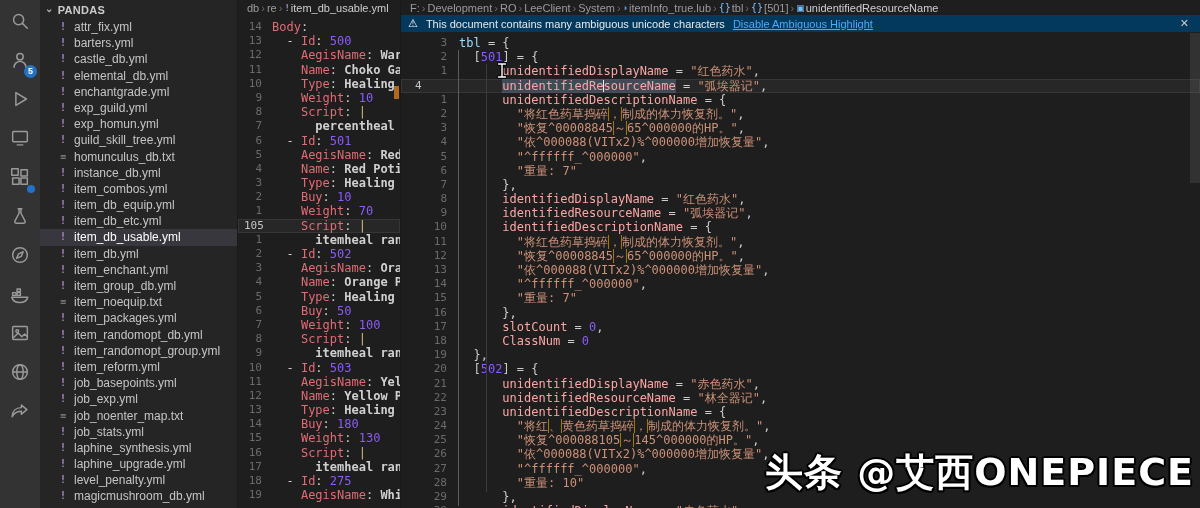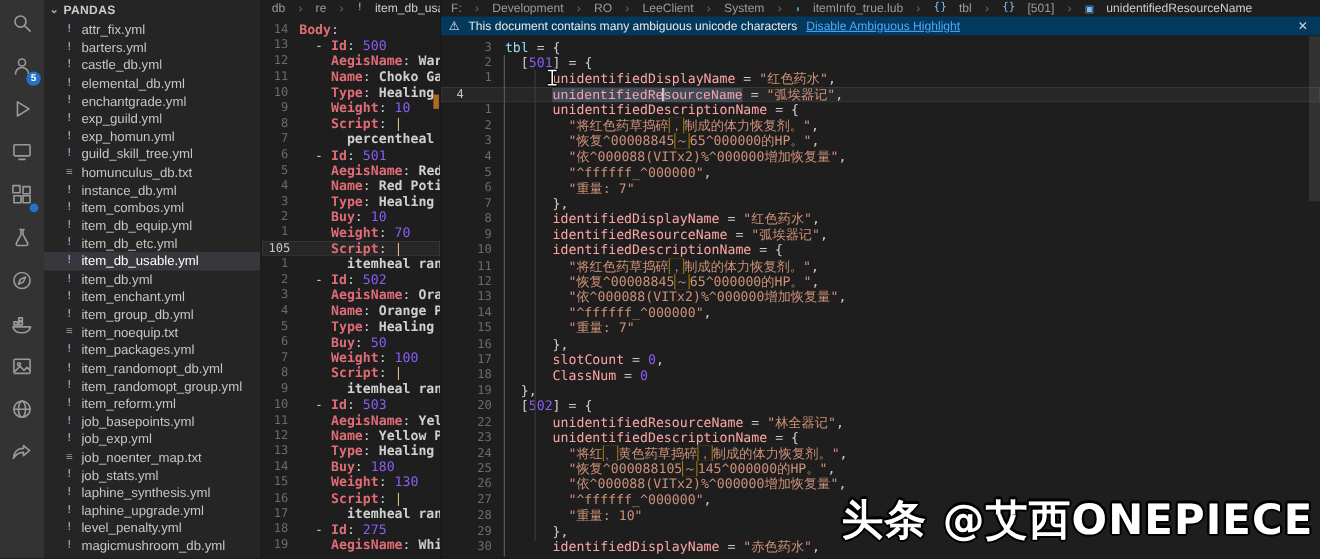--- a/index.html
+++ b/index.html
@@ -26,21 +26,21 @@
          font-family:"DejaVu Sans Mono",monospace;flex:none;}
   .ficon.txt{color:#8d8d8d;font-weight:normal;}
   .flabel{white-space:nowrap;overflow:hidden;}
 
   
   .editor{position:absolute;top:0;height:100%;background:#1e1e1e;overflow:hidden;}
   .editor-left{left:237px;width:163px;border-left:1px solid #191919;box-sizing:border-box;}
   .editor-right{left:400px;width:800px;border-left:1px solid #191919;box-sizing:border-box;}
 
   .breadcrumb{height:15px;display:flex;align-items:center;font-size:11px;color:#9b9b9b;padding-left:9px;
-              gap:11px;white-space:nowrap;overflow:hidden;}
+              gap:1px;white-space:nowrap;overflow:hidden;}
   .bsep{color:#6e6e6e;padding:0 1px;}
   .bitem{cursor:pointer;}
   .breadcrumb .bitem:last-child{color:#cfcfcf;}
   .bicon{font-size:9px;transform:translateY(-0.5px);}
   .bicon.yml{color:#a98cc6;font-weight:bold;font-family:"DejaVu Sans Mono",monospace;}
   .bicon.lua{color:#519aba;}
   .bicon.object{color:#75beff;font-size:10px;font-family:"DejaVu Sans Mono",monospace;}
   .bicon.field{color:#75beff;}
 
   
@@ -56,29 +56,29 @@
   .editor-right .code{top:36px;}
   .cl{display:flex;height:14.2px;line-height:14.2px;white-space:pre;}
   .cl.cur{background:rgba(255,255,255,0.045);box-shadow:inset 0 0 0 1px rgba(255,255,255,0.07);}
   .g{color:#6b6b6b;text-align:right;flex:none;font-size:11px;}
   .editor-left .g{width:24px;padding-right:10px;}
   .editor-left .g.gcur{width:28px;padding-right:0;padding-left:6px;text-align:left;color:#c6c6c6;}
   .editor-right .g{width:46px;padding-right:12px;}
   .editor-right .g.gcur{width:44px;padding-right:0;padding-left:14px;text-align:left;color:#c6c6c6;}
   .ct{flex:1;overflow:hidden;}
 
-  .tk.y{color:#e06c75;font-weight:bold;}      
+  .tk.y{color:#e06c75;}      
   .tk.p{color:#cccccc;}      
   .tk.n{color:#8b5cf6;}      
   .tk.t{color:#d0d0d0;font-weight:bold;}      
   .tk.pipe{color:#d7ba7d;}
   .tk.k{color:#fca5a5;}      
   .tk.s{color:#ce9178;}      
   .tk.v{color:#9cdcfe;}      
-  .tk.hl{background:rgba(88,105,130,0.55);font-family:Liberation Mono, monospace;}
+  .tk.hl{background:rgba(88,105,130,0.55);}
   .tk.amb{border:1px solid #9e7b00;box-sizing:border-box;}
   .caret{display:inline-block;width:1.5px;height:12px;background:#ededed;vertical-align:middle;margin:0 -0.75px;}
 
   .iguide{position:absolute;width:1px;background:#5c5c5c;z-index:1;}
   .iguide.g1{left:57px;top:50px;bottom:2px;}
   .iguide.g2{left:85px;top:64px;bottom:16px;background:#3c3c3c;}
 
   .scroll-deco-left{position:absolute;right:1px;top:86px;width:5px;height:13px;background:rgba(255,148,32,0.65);z-index:2;}
   .vscroll{position:absolute;right:0;top:33px;width:10px;height:150px;background:rgba(121,121,121,0.22);z-index:2;}
 
@@ -395,20 +395,21 @@
         <div class="cl"><span class="g">11</span><span class="ct"><span class="tk p">        </span><span class="tk s">"将红色药草捣碎</span><span class="tk s amb">，</span><span class="tk s">制成的体力恢复剂。"</span><span class="tk p">,</span></span></div>
         <div class="cl"><span class="g">12</span><span class="ct"><span class="tk p">        </span><span class="tk s">"恢复^00008845</span><span class="tk s amb">～</span><span class="tk s">65^000000的HP。"</span><span class="tk p">,</span></span></div>
         <div class="cl"><span class="g">13</span><span class="ct"><span class="tk p">        </span><span class="tk s">"依^000088(VITx2)%^000000增加恢复量"</span><span class="tk p">,</span></span></div>
         <div class="cl"><span class="g">14</span><span class="ct"><span class="tk p">        </span><span class="tk s">"^ffffff_^000000"</span><span class="tk p">,</span></span></div>
         <div class="cl"><span class="g">15</span><span class="ct"><span class="tk p">        </span><span class="tk s">"重量: 7"</span></span></div>
         <div class="cl"><span class="g">16</span><span class="ct"><span class="tk p">      </span><span class="tk p">},</span></span></div>
         <div class="cl"><span class="g">17</span><span class="ct"><span class="tk p">      </span><span class="tk k">slotCount</span><span class="tk p"> = </span><span class="tk n">0</span><span class="tk p">,</span></span></div>
         <div class="cl"><span class="g">18</span><span class="ct"><span class="tk p">      </span><span class="tk k">ClassNum</span><span class="tk p"> = </span><span class="tk n">0</span></span></div>
         <div class="cl"><span class="g">19</span><span class="ct"><span class="tk p">  </span><span class="tk p">},</span></span></div>
         <div class="cl"><span class="g">20</span><span class="ct"><span class="tk p">  </span><span class="tk p">[</span><span class="tk n">502</span><span class="tk p">] = {</span></span></div>
+        <div class="cl"><span class="g">21</span><span class="ct"><span class="tk p">      </span><span class="tk k">unidentifiedDisplayName</span><span class="tk p"> = </span><span class="tk s">"赤色药水"</span><span class="tk p">,</span></span></div>
         <div class="cl"><span class="g">22</span><span class="ct"><span class="tk p">      </span><span class="tk k">unidentifiedResourceName</span><span class="tk p"> = </span><span class="tk s">"林全器记"</span><span class="tk p">,</span></span></div>
         <div class="cl"><span class="g">23</span><span class="ct"><span class="tk p">      </span><span class="tk k">unidentifiedDescriptionName</span><span class="tk p"> = {</span></span></div>
         <div class="cl"><span class="g">24</span><span class="ct"><span class="tk p">        </span><span class="tk s">"将红</span><span class="tk s amb">、</span><span class="tk s">黄色药草捣碎</span><span class="tk s amb">，</span><span class="tk s">制成的体力恢复剂。"</span><span class="tk p">,</span></span></div>
         <div class="cl"><span class="g">25</span><span class="ct"><span class="tk p">        </span><span class="tk s">"恢复^000088105</span><span class="tk s amb">～</span><span class="tk s">145^000000的HP。"</span><span class="tk p">,</span></span></div>
         <div class="cl"><span class="g">26</span><span class="ct"><span class="tk p">        </span><span class="tk s">"依^000088(VITx2)%^000000增加恢复量"</span><span class="tk p">,</span></span></div>
         <div class="cl"><span class="g">27</span><span class="ct"><span class="tk p">        </span><span class="tk s">"^ffffff_^000000"</span><span class="tk p">,</span></span></div>
         <div class="cl"><span class="g">28</span><span class="ct"><span class="tk p">        </span><span class="tk s">"重量: 10"</span></span></div>
         <div class="cl"><span class="g">29</span><span class="ct"><span class="tk p">      </span><span class="tk p">},</span></span></div>
         <div class="cl"><span class="g">30</span><span class="ct"><span class="tk p">      </span><span class="tk k">identifiedDisplayName</span><span class="tk p"> = </span><span class="tk s">"赤色药水"</span><span class="tk p">,</span></span></div>
       </div>

